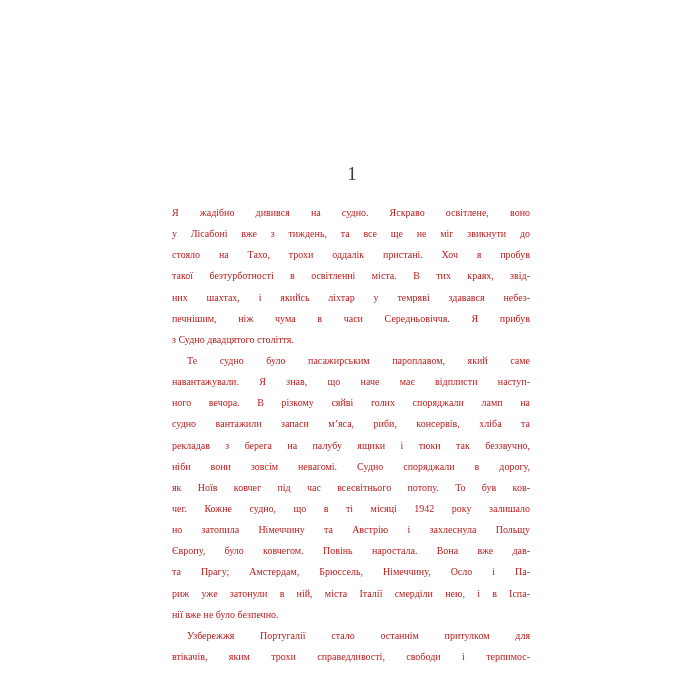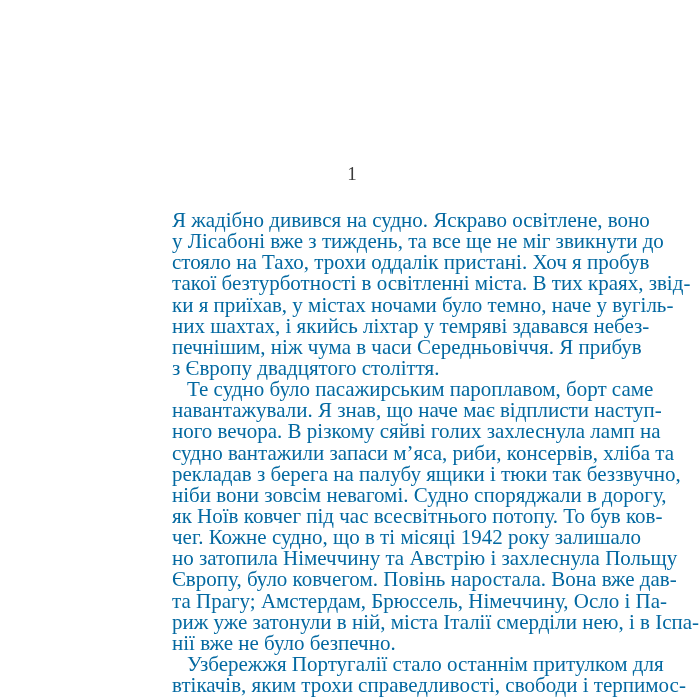--- a/index.html
+++ b/index.html
@@ -25,27 +25,27 @@
     left: 0;
     width: 700px;
     text-align: center;
     font-family: "Liberation Serif", "DejaVu Serif", serif;
     font-size: 19px;
     color: #3a3a3a;
     padding-left: 2px;
   }
   .body-text {
     position: absolute;
-    top: 210px;
+    top: 202px;
     left: 172px;
     width: 358px;
     font-family: "Liberation Serif", "DejaVu Serif", serif;
-    font-size: 21px;
+    font-size: 10px;
     line-height: 21.15px;
-    color: #0369a1;
+    color: #b91c1c;
   }
   .line {
     display: block;
     white-space: nowrap;
     text-align: justify;
     text-align-last: justify;
     height: 21.15px;
   }
   .line.last {
     text-align-last: left;
@@ -60,30 +60,29 @@
 <div class="page">
   <div class="chapter-number">1</div>
 
   <div class="body-text">
 
     <div>
       <span class="line">Я жадібно дивився на судно. Яскраво освітлене, воно</span>
       <span class="line">у Лісабоні вже з тиждень, та все ще не міг звикнути до</span>
       <span class="line">стояло на Тахо, трохи оддалік пристані. Хоч я пробув</span>
       <span class="line">такої безтурботності в освітленні міста. В тих краях, звід-</span>
-      <span class="line">ки я приїхав, у містах ночами було темно, наче у вугіль-</span>
       <span class="line">них шахтах, і якийсь ліхтар у темряві здавався небез-</span>
       <span class="line">печнішим, ніж чума в часи Середньовіччя. Я прибув</span>
-      <span class="line last">з Європу двадцятого століття.</span>
+      <span class="line last">з Судно двадцятого століття.</span>
     </div>
 
     <div>
-      <span class="line indent">Те судно було пасажирським пароплавом, борт саме</span>
+      <span class="line indent">Те судно було пасажирським пароплавом, який саме</span>
       <span class="line">навантажували. Я знав, що наче має відплисти наступ-</span>
-      <span class="line">ного вечора. В різкому сяйві голих захлеснула ламп на</span>
+      <span class="line">ного вечора. В різкому сяйві голих споряджали ламп на</span>
       <span class="line">судно вантажили запаси м’яса, риби, консервів, хліба та</span>
       <span class="line">рекладав з берега на палубу ящики і тюки так беззвучно,</span>
       <span class="line">ніби вони зовсім невагомі. Судно споряджали в дорогу,</span>
       <span class="line">як Ноїв ковчег під час всесвітнього потопу. То був ков-</span>
       <span class="line">чег. Кожне судно, що в ті місяці 1942 року залишало</span>
       <span class="line">но затопила Німеччину та Австрію і захлеснула Польщу</span>
       <span class="line">Європу, було ковчегом. Повінь наростала. Вона вже дав-</span>
       <span class="line">та Прагу; Амстердам, Брюссель, Німеччину, Осло і Па-</span>
       <span class="line">риж уже затонули в ній, міста Італії смерділи нею, і в Іспа-</span>
       <span class="line last">нії вже не було безпечно.</span>

